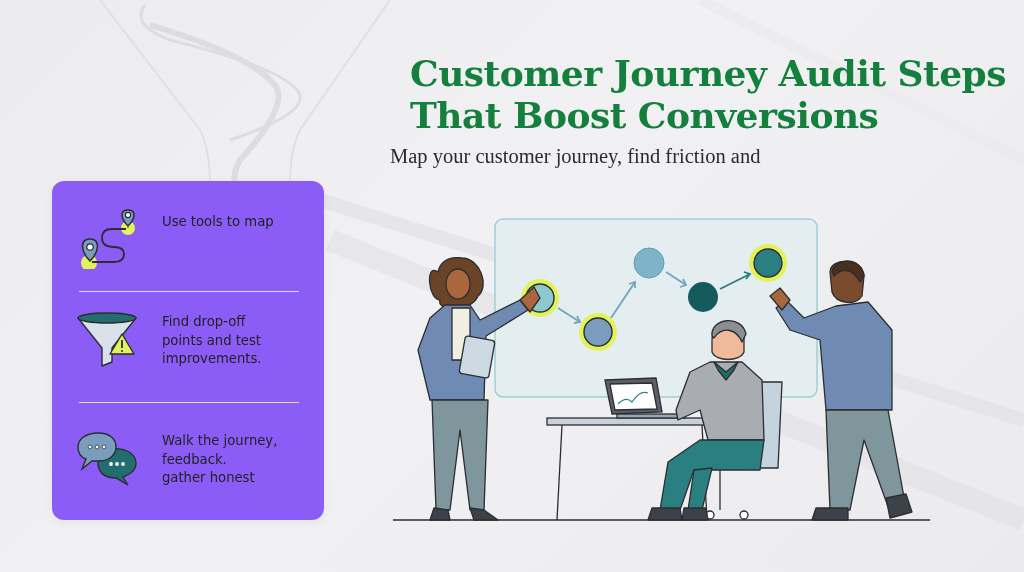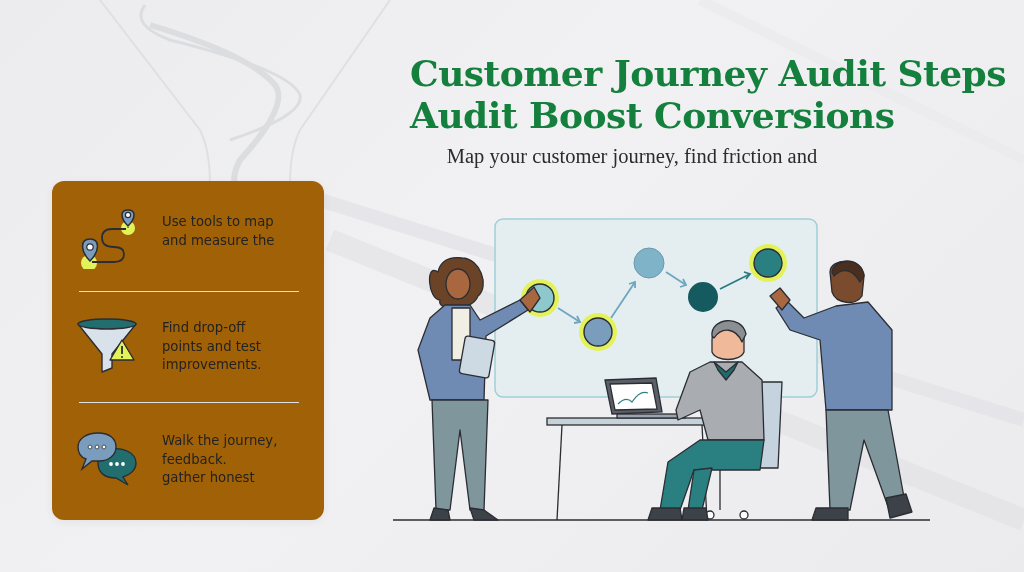--- a/index.html
+++ b/index.html
@@ -9,27 +9,27 @@
     background: linear-gradient(135deg, #ececee 0%, #f1f1f3 45%, #ebebed 100%);
     font-family: "DejaVu Sans", sans-serif;
   }
   .bg-art { position: absolute; left: 0; top: 0; width: 1024px; height: 572px; pointer-events: none; }
   .headline {
     position: absolute; left: 410px; top: 52px; width: 600px;
     font-family: "DejaVu Serif", serif; font-weight: bold;
     font-size: 36px; line-height: 42px; color: #15803d; letter-spacing: -0.5px;
   }
   .subhead {
-    position: absolute; left: 412px; top: 144px; width: 440px;
+    position: absolute; left: 390px; top: 144px; width: 440px;
     font-family: "Liberation Serif", serif;
-    font-size: 20.5px; line-height: 25px; color: #2a2b30; text-align: center;
+    font-size: 20.5px; line-height: 25px; color: #2a2b30;
   }
   .card {
     position: absolute; left: 52px; top: 181px; width: 272px; height: 339px;
-    background: #a16207; border-radius: 12px;
+    background: #8b5cf6; border-radius: 12px;
     box-shadow: 0 2px 10px rgba(0,0,0,0.06);
   }
   .step { position: absolute; left: 0; width: 272px; height: 110px; }
   .step .icon { position: absolute; left: 24px; width: 62px; height: 62px; }
   .step .text {
     position: absolute; left: 110px; width: 140px;
     font-family: "DejaVu Sans", sans-serif; font-size: 13.2px; line-height: 18.5px; color: #222;
   }
   .divider { position: absolute; left: 27px; width: 220px; height: 1px; background: #dedfe3; }
   .scene { position: absolute; left: 390px; top: 215px; width: 540px; height: 310px; }
@@ -42,21 +42,21 @@
   <path d="M390 0 L300 130 Q290 150 290 185" stroke="#dfe0e3" stroke-width="2" fill="none"></path>
   <path d="M145 5 Q130 25 170 40 Q290 70 300 95 Q305 115 230 140" stroke="#dcdde0" stroke-width="3" fill="none"></path>
   <path d="M150 25 Q250 55 275 85 Q290 105 240 160 Q232 175 235 185" stroke="#dcdde0" stroke-width="6" fill="none"></path>
   <path d="M320 200 L1024 420" stroke="#e3e4e7" stroke-width="14" fill="none" opacity="0.8"></path>
   <path d="M330 240 L1024 520" stroke="#e2e3e6" stroke-width="22" fill="none" opacity="0.7"></path>
   <path d="M700 0 L1024 160" stroke="#e9e9ec" stroke-width="10" fill="none" opacity="0.6"></path>
 </svg>
 
 <div class="headline">
   <div>Customer Journey Audit Steps</div>
-  <div>Audit Boost Conversions</div>
+  <div>That Boost Conversions</div>
 </div>
 
 <div class="subhead">
   <div>Map your customer journey, find friction and</div>
 </div>
 
 <div class="card">
 
   <div class="step" style="top:0;">
     <svg class="icon" style="top:26px;" viewBox="0 0 62 62">
@@ -64,27 +64,26 @@
       <circle cx="13" cy="56" r="8" fill="#e4f25a"></circle>
       <path d="M50 22 L36 22 Q26 22 26 31 Q26 40 38 40 Q48 40 48 47 Q48 55 38 55 L16 55" stroke="#2b2d33" stroke-width="1.8" fill="none"></path>
       <path d="M52 19 C44 11 44 3 52 3 C60 3 60 11 52 19 Z" fill="#7a9dbd" stroke="#2b2d33" stroke-width="1.5"></path>
       <path d="M52 21 L52 20" stroke="#2b2d33"></path>
       <circle cx="52" cy="8" r="2.6" fill="#fff" stroke="#2b2d33" stroke-width="1.2"></circle>
       <path d="M14 54 C4 44 4 32 14 32 C24 32 24 44 14 54 Z" fill="#7a9dbd" stroke="#2b2d33" stroke-width="1.5"></path>
       <circle cx="14" cy="40" r="3.2" fill="#fff" stroke="#2b2d33" stroke-width="1.2"></circle>
     </svg>
     <div class="text" style="top:32px;">
       <div>Use tools to map</div>
-      <div>and measure the</div>
     </div>
   </div>
 
   <div class="divider" style="top:110px;"></div>
 
-  <div class="step" style="top:109px;">
+  <div class="step" style="top:103px;">
     <svg class="icon" style="top:24px;" viewBox="0 0 62 62">
       <path d="M2 10 L60 10 L36 40 L36 54 L26 58 L26 40 Z" fill="#d9e2ea" stroke="#2b2d33" stroke-width="1.4" stroke-linejoin="round"></path>
       <ellipse cx="31" cy="10" rx="29" ry="5" fill="#226e6e" stroke="#2b2d33" stroke-width="1.4"></ellipse>
       <path d="M46 26 L58 46 L34 46 Z" fill="#e4f25a" stroke="#2b2d33" stroke-width="1.4" stroke-linejoin="round"></path>
       <line x1="46" y1="32" x2="46" y2="40" stroke="#2b2d33" stroke-width="1.8"></line>
       <circle cx="46" cy="43" r="1" fill="#2b2d33"></circle>
     </svg>
     <div class="text" style="top:29px;">
       <div>Find drop-off</div>
       <div>points and test</div>

